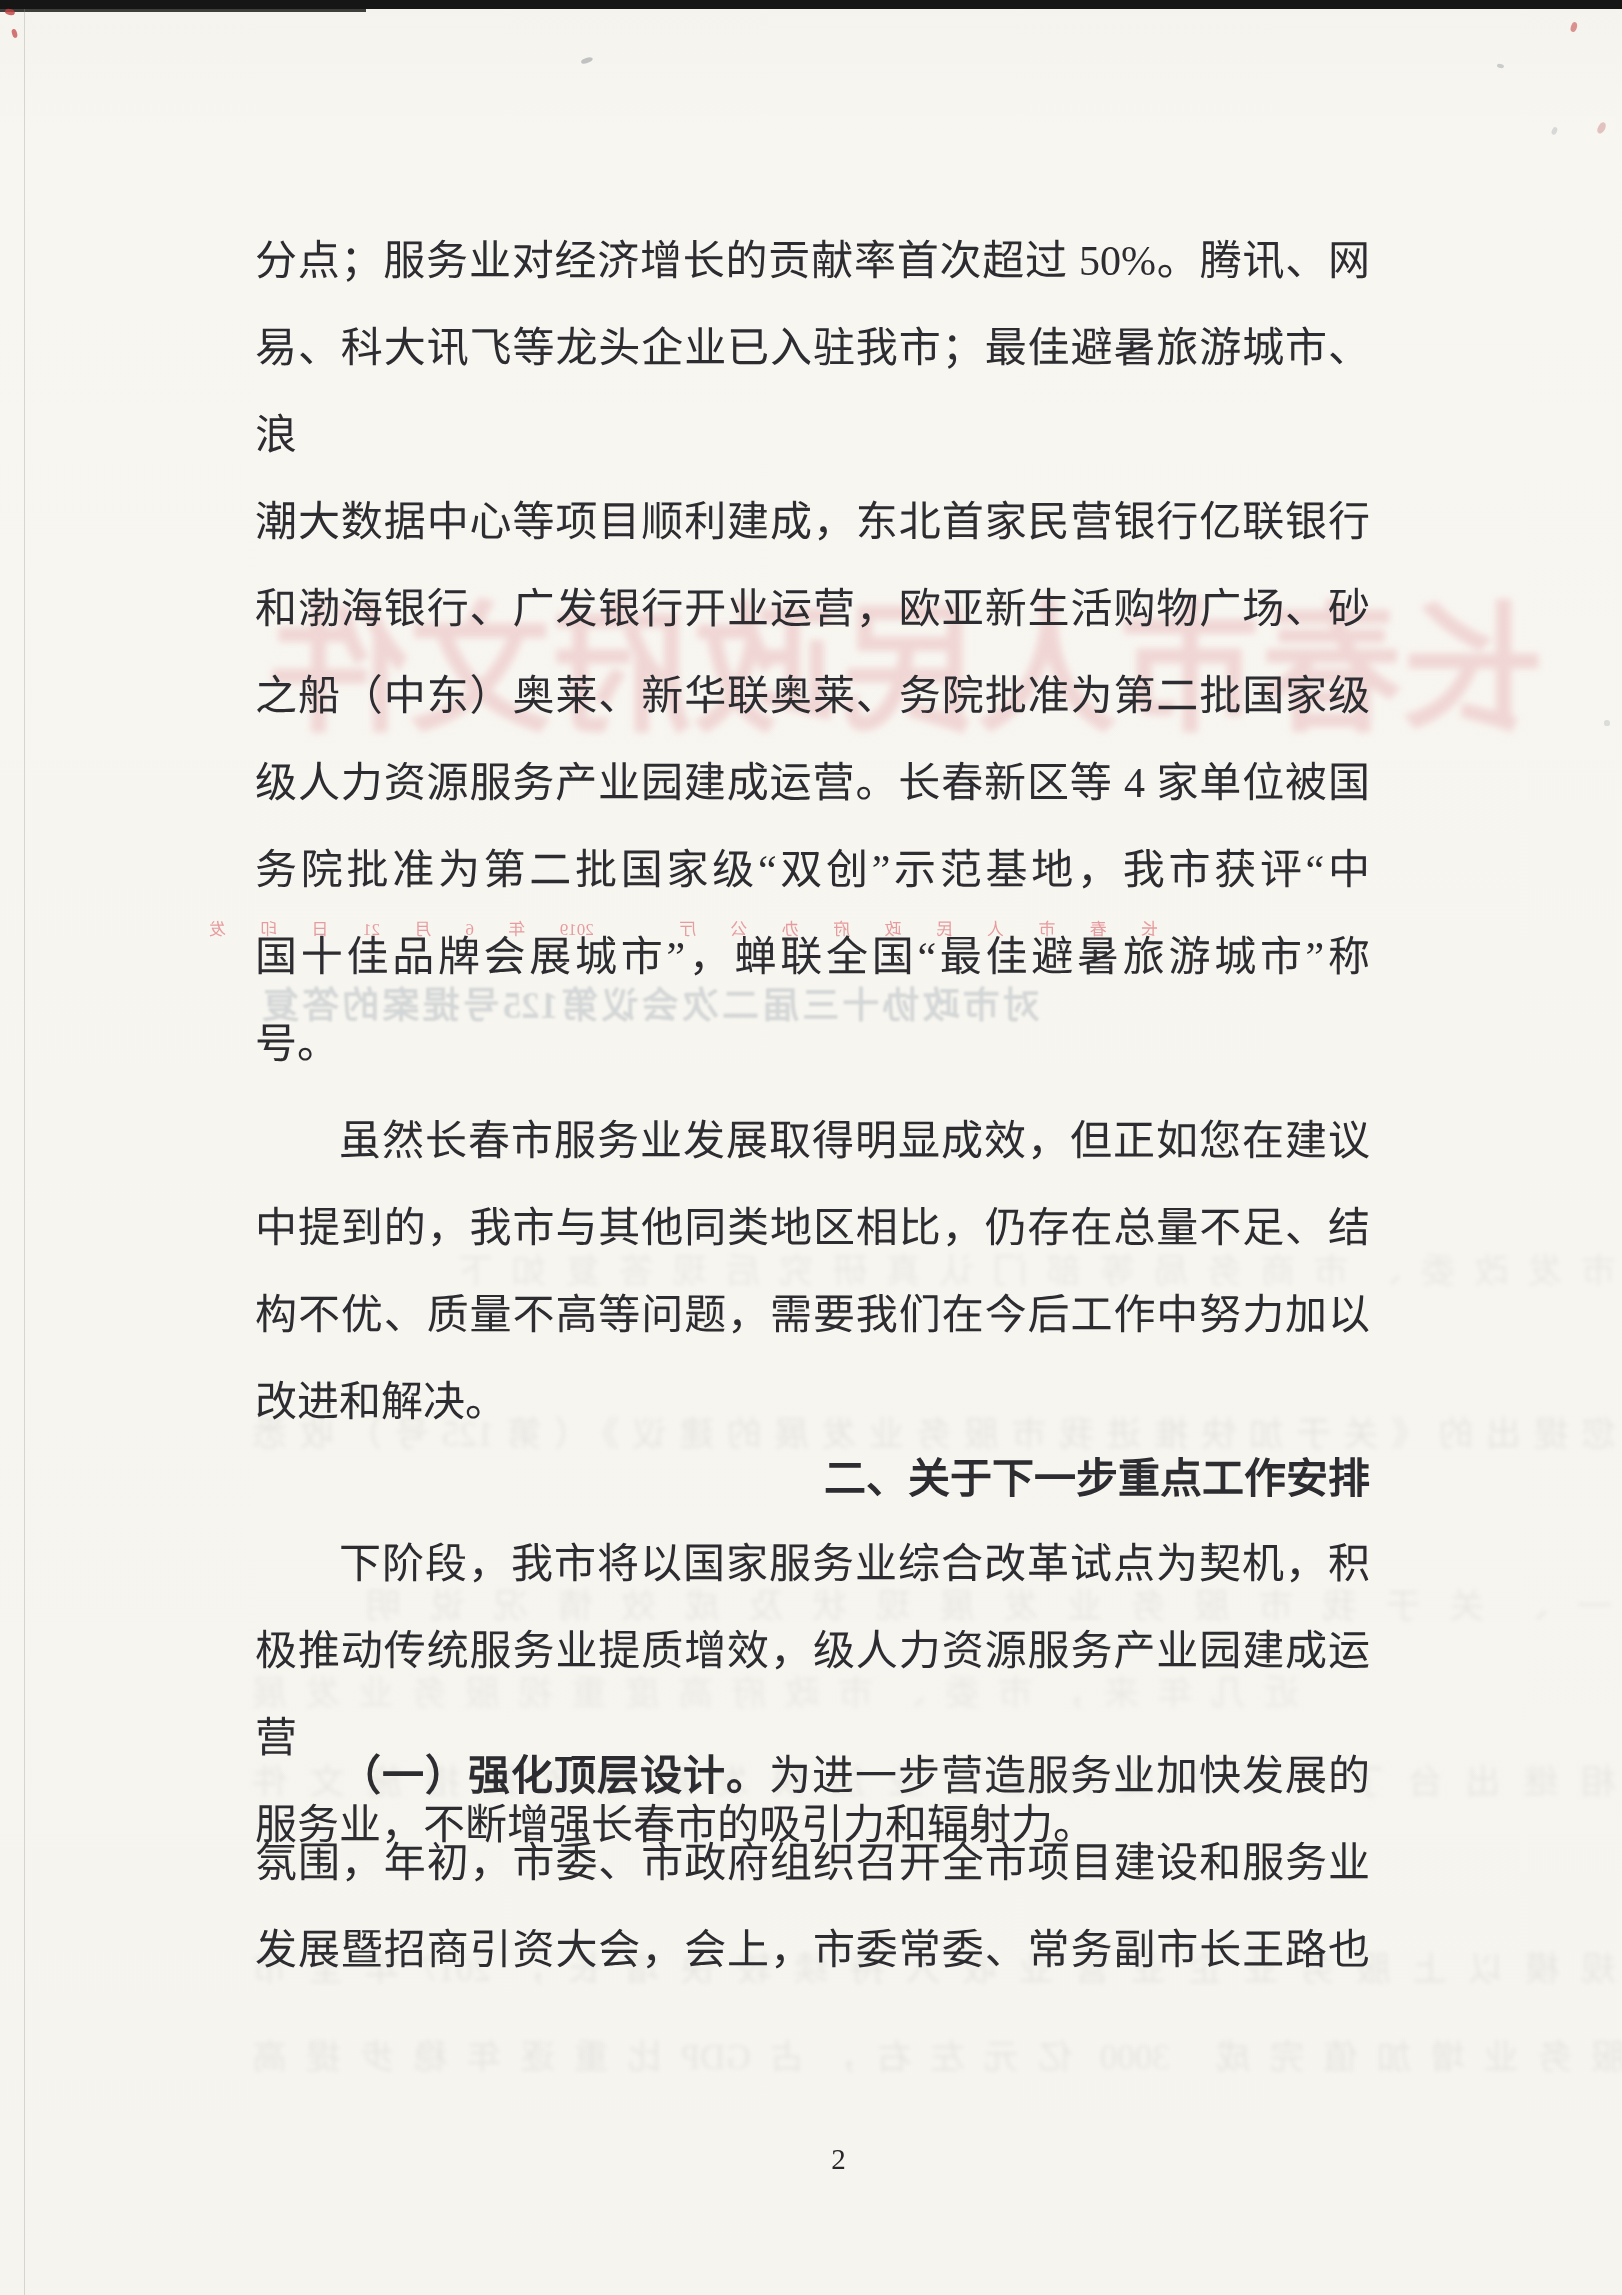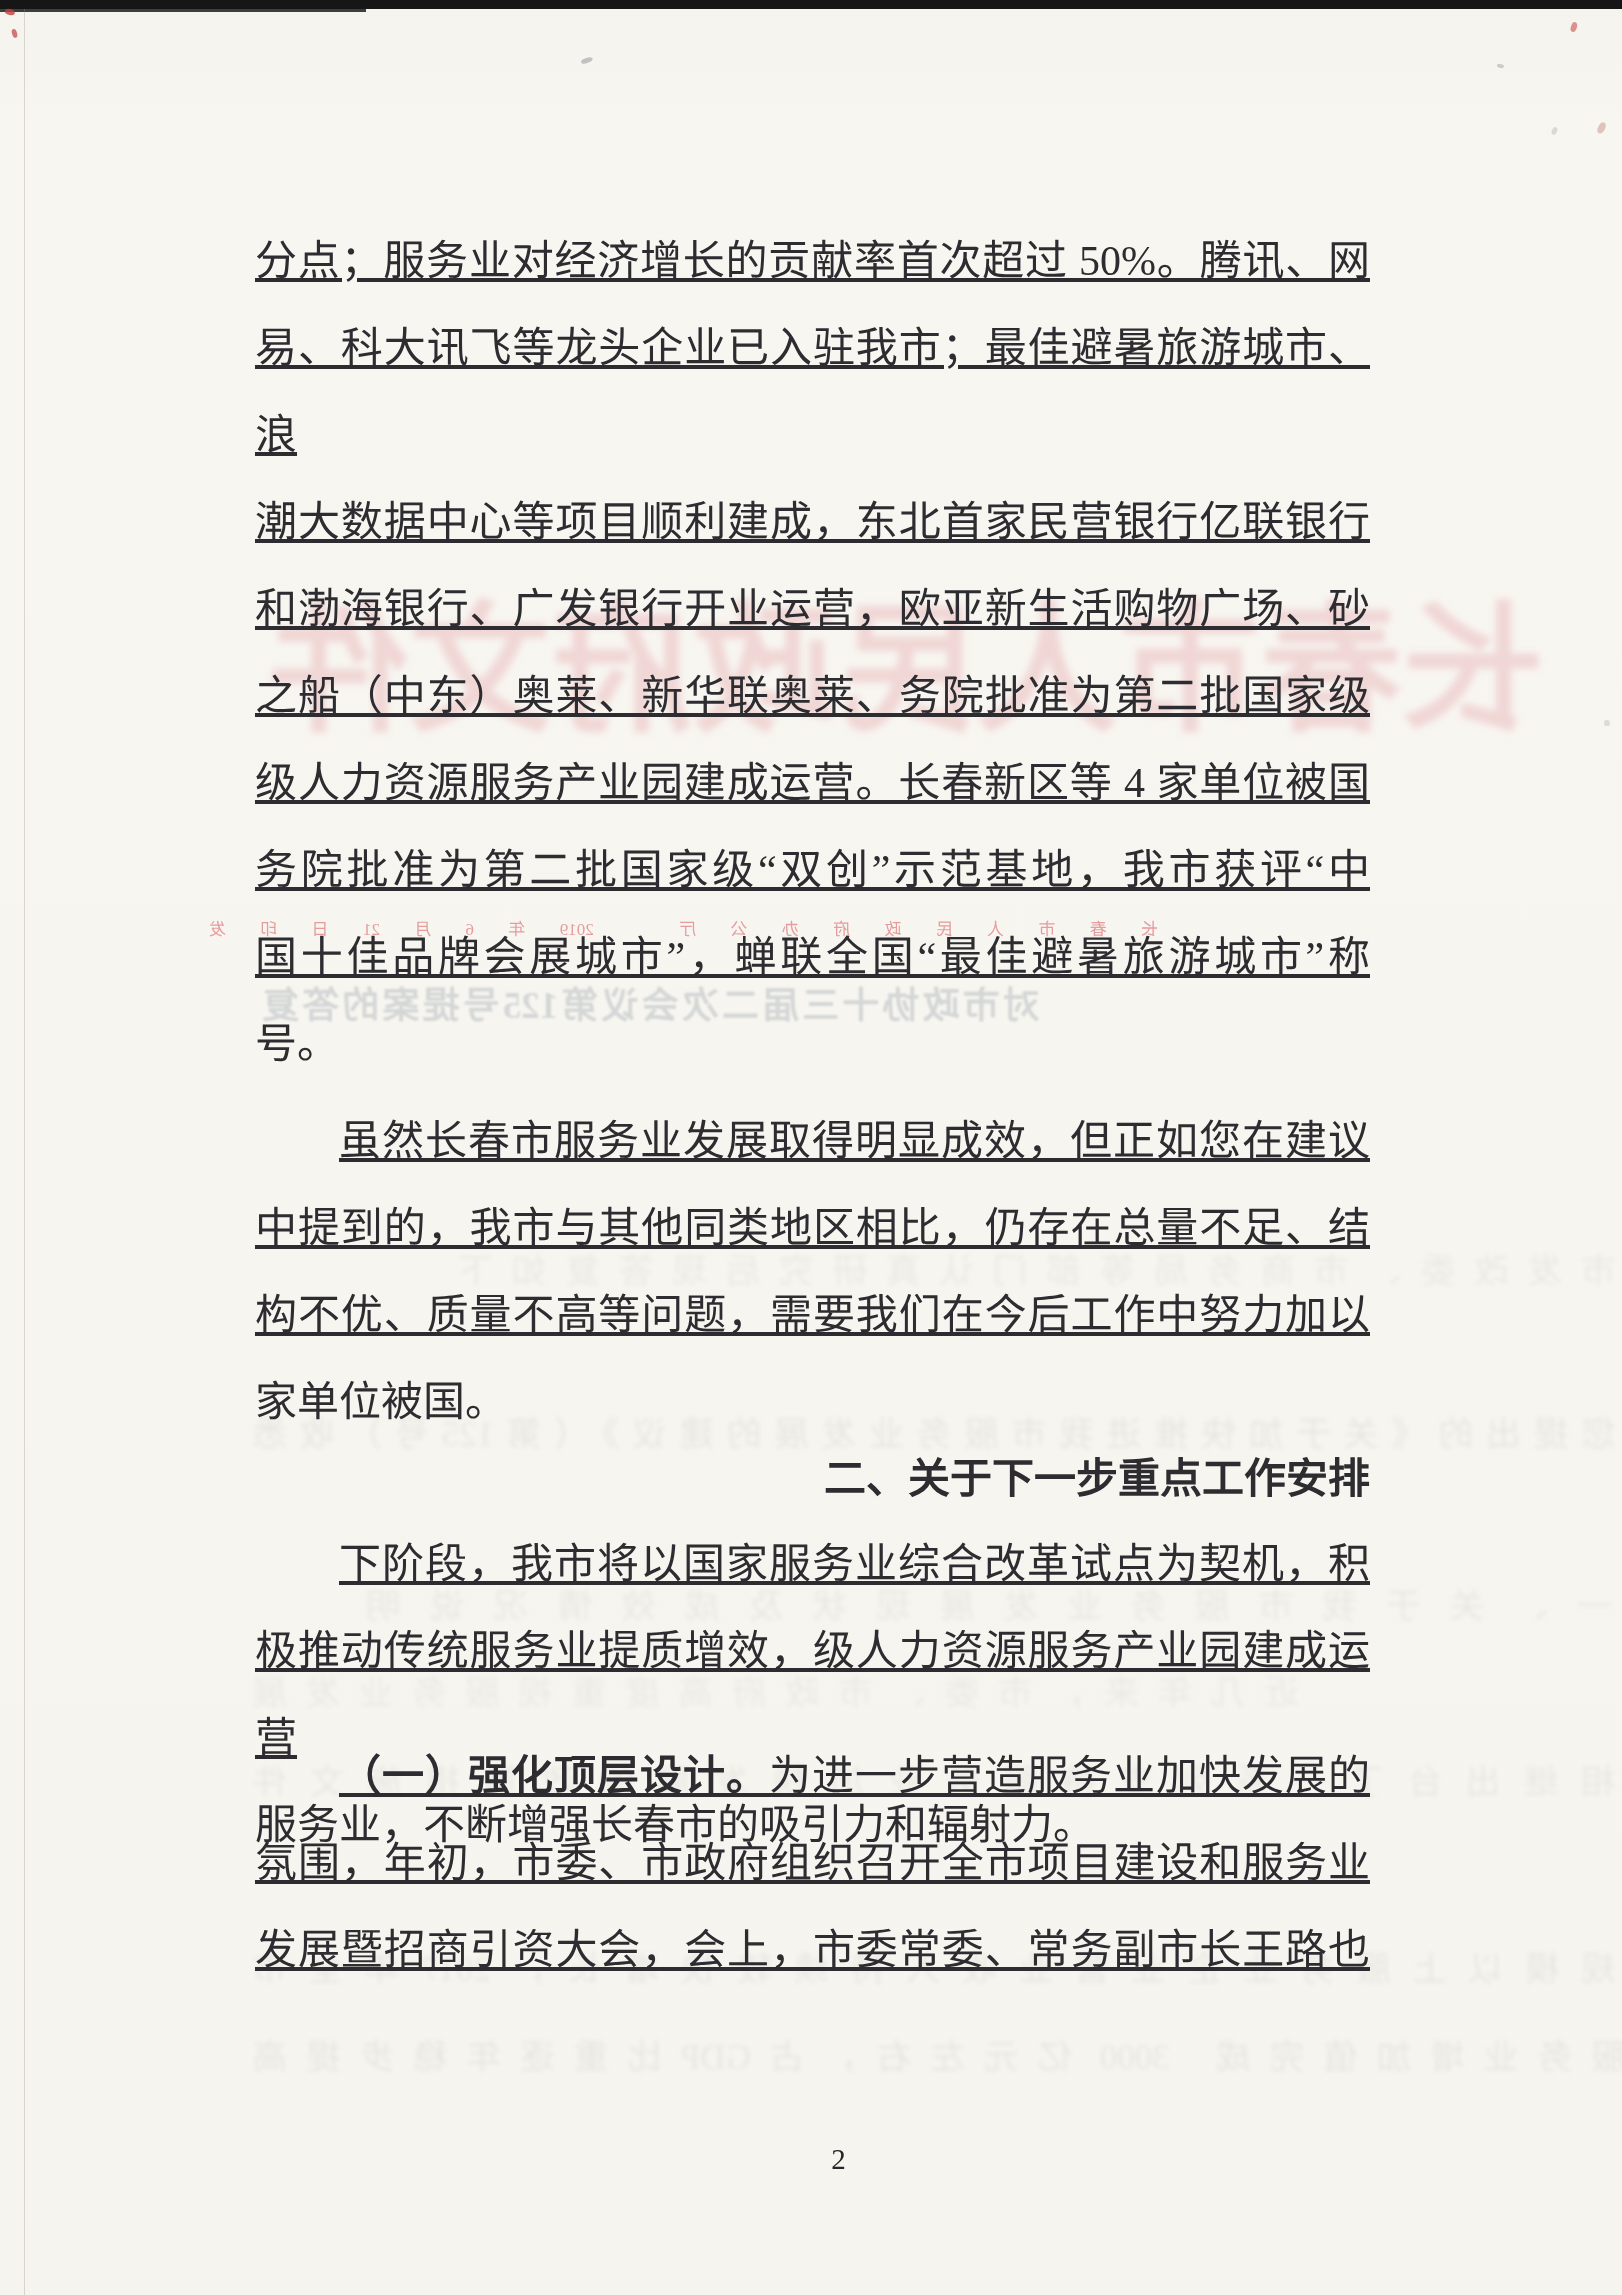--- a/index.html
+++ b/index.html
@@ -27,21 +27,21 @@
     font-family:"Liberation Serif","DejaVu Serif",serif;
   }
   
   .para{
     position:absolute;left:255px;width:1115px;
     font-size:42px;line-height:87px;
     color:#2c2c31;
     letter-spacing:0;
   }
   .line{min-height:87px;}
-  .line.fill{text-align:justify;text-align-last:justify;text-decoration:underline;}
+  .line.fill{text-align:justify;text-align-last:justify;}
   .line.ind{text-indent:84px;text-align:right;}
   .b{font-weight:700;}
   .page-num{
     position:absolute;top:2144px;left:773px;width:131px;
     text-align:center;font-size:29px;line-height:31px;color:#26262a;
   }
 </style>
 </head>
 <body>
 
@@ -73,21 +73,21 @@
         <div class="line fill"><span>之船（中东）奥莱、新华联奥莱、务院批准为第二批国家级</span></div>
         <div class="line fill"><span>级人力资源服务产业园建成运营。长春新区等 4 家单位被国</span></div>
         <div class="line fill"><span>务院批准为第二批国家级“双创”示范基地，我市获评“中</span></div>
         <div class="line fill"><span>国十佳品牌会展城市”，蝉联全国“最佳避暑旅游城市”称</span></div>
         <div class="line"><span>号。</span></div>
       </div>
       <div class="para" style="top: 1098px;">
         <div class="line fill ind"><span>虽然长春市服务业发展取得明显成效，但正如您在建议</span></div>
         <div class="line fill"><span>中提到的，我市与其他同类地区相比，仍存在总量不足、结</span></div>
         <div class="line fill"><span>构不优、质量不高等问题，需要我们在今后工作中努力加以</span></div>
-        <div class="line"><span>家单位被国。</span></div>
+        <div class="line"><span>改进和解决。</span></div>
       </div>
       <div class="para" style="top: 1436px;">
         <div class="line ind"><span class="b">二、关于下一步重点工作安排</span></div>
       </div>
       <div class="para" style="top: 1521px;">
         <div class="line fill ind"><span>下阶段，我市将以国家服务业综合改革试点为契机，积</span></div>
         <div class="line fill"><span>极推动传统服务业提质增效，级人力资源服务产业园建成运营</span></div>
         <div class="line"><span>服务业，不断增强长春市的吸引力和辐射力。</span></div>
       </div>
       <div class="para" style="top: 1733px;">

